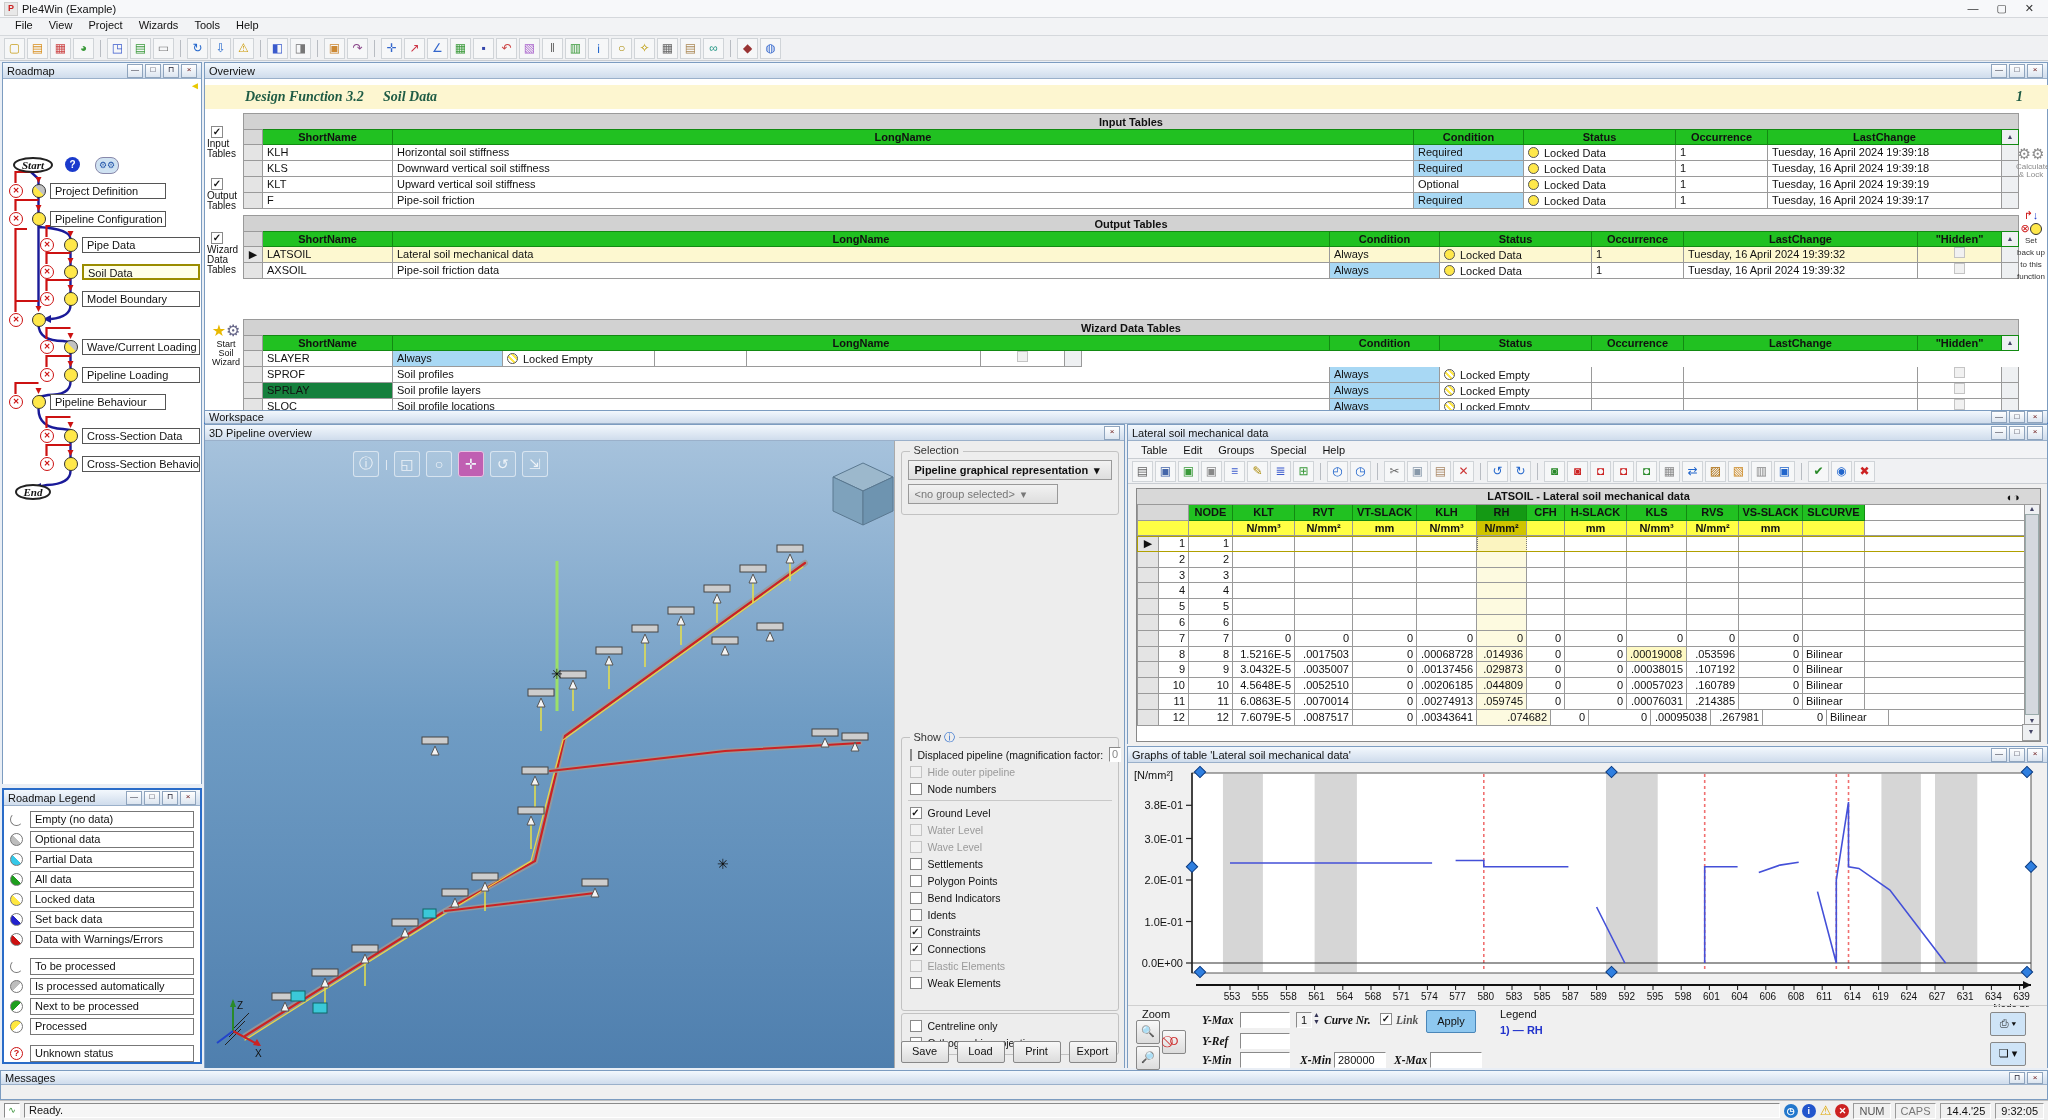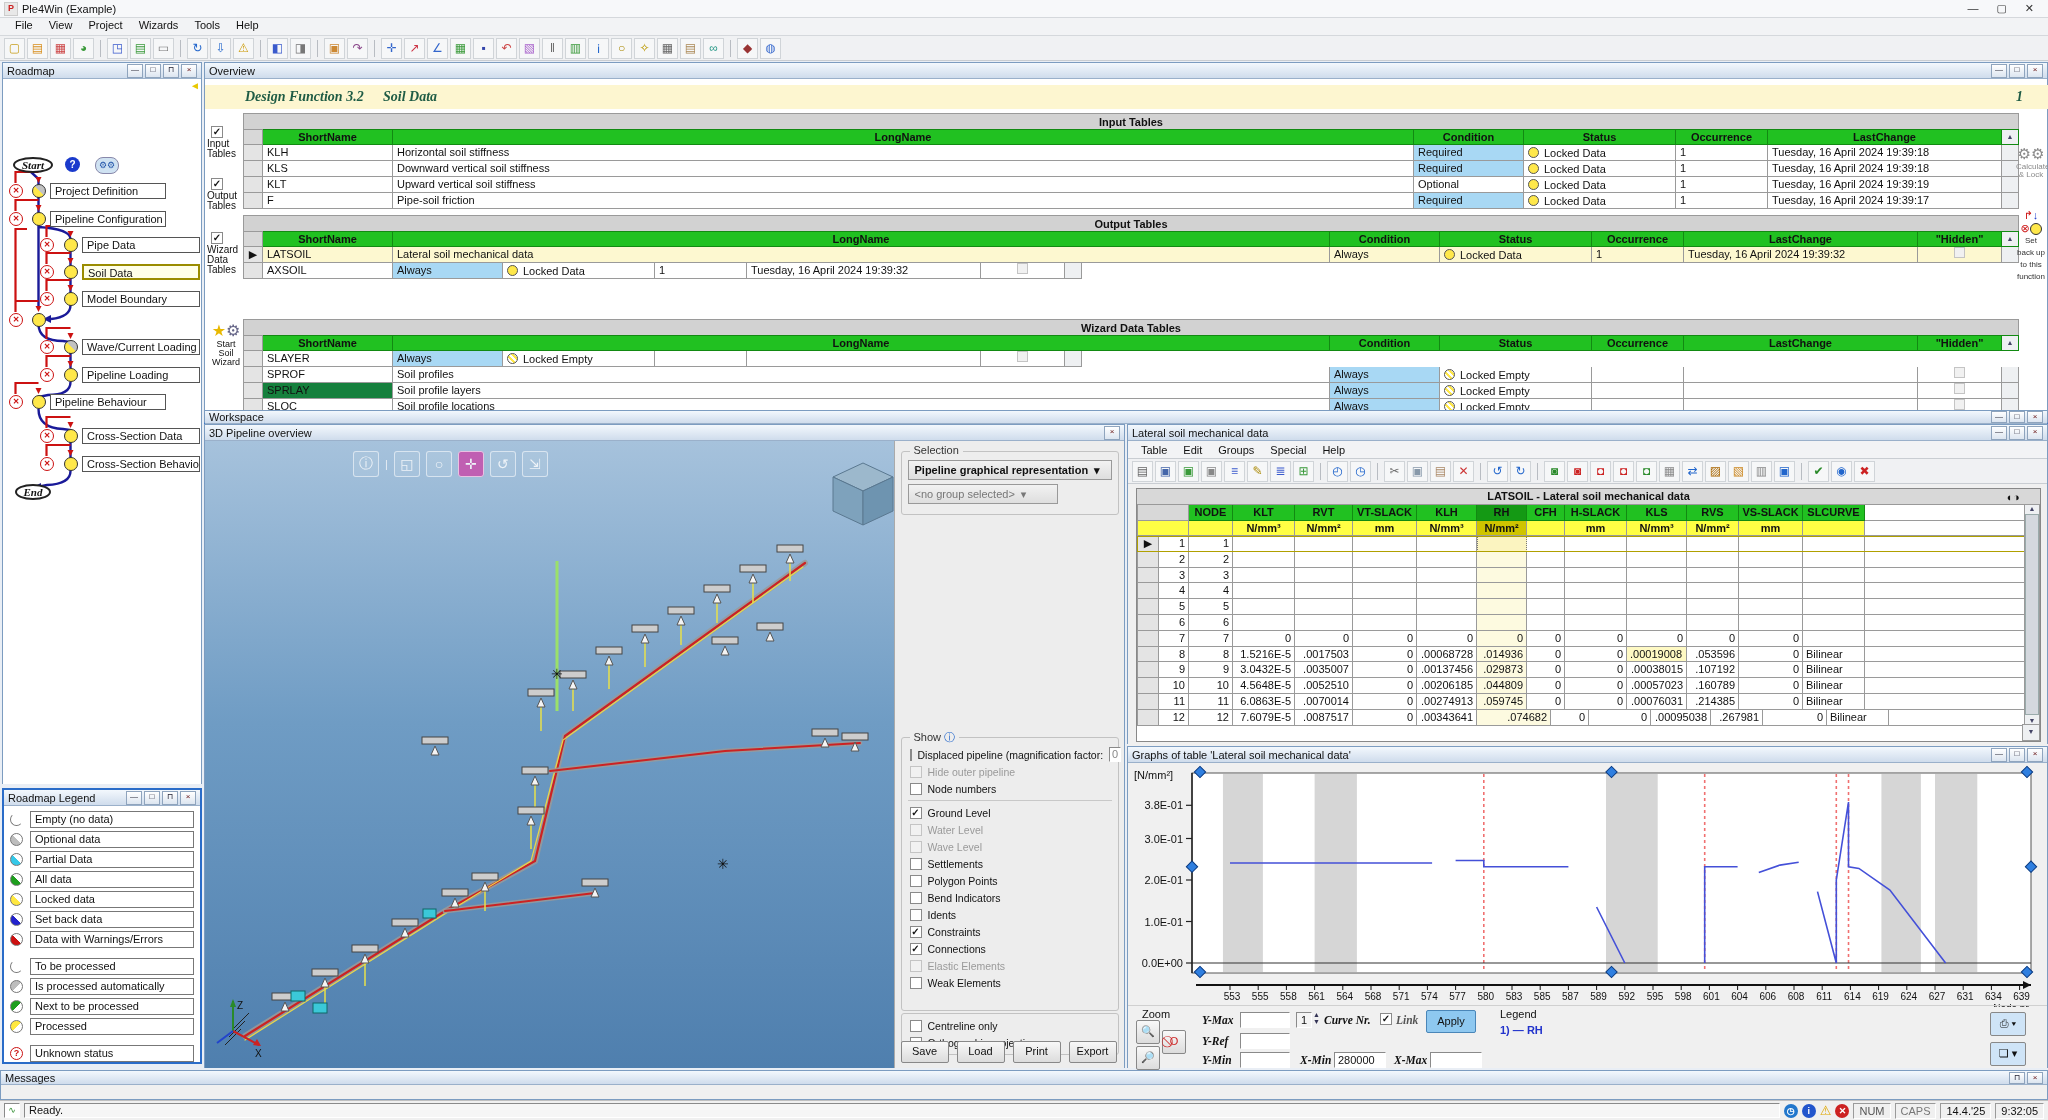--- a/index.html
+++ b/index.html
@@ -387,20 +387,21 @@
                 <span>Locked Data</span>
               </span>
               <span class="ovcell" style="width: 92px; background: rgb(253, 248, 208);">1</span>
               <span class="ovcell" style="width: 234px; background: rgb(253, 248, 208);">Tuesday, 16 April 2024 19:39:32</span>
               <span class="ovcell" style="width: 84px; background: rgb(253, 248, 208); text-align: center;"><span class="cb disabled" style="width: 11px; height: 11px;"></span></span>
               <span class="ovcell" style="width: 17px; background: rgb(238, 240, 242);"></span>
             </div>
             <div class="ovrow">
               <span class="ovcell first" style="width: 20px; background: rgb(228, 228, 228); text-align: center;"></span>
               <span class="ovcell" style="width: 130px; background: rgb(255, 255, 255);">AXSOIL</span>
+              <span class="ovcell" style="width: 937px; background: rgb(255, 255, 255);">Pipe-soil friction data</span>
               <span class="ovcell" style="width: 110px; background: rgb(168, 216, 244);">Always</span>
               <span class="ovcell" style="width: 152px; background: rgb(255, 255, 255); display: flex; align-items: center; gap: 5px;">
                 <span class="circ"></span>
                 <span>Locked Data</span>
               </span>
               <span class="ovcell" style="width: 92px; background: rgb(255, 255, 255);">1</span>
               <span class="ovcell" style="width: 234px; background: rgb(255, 255, 255);">Tuesday, 16 April 2024 19:39:32</span>
               <span class="ovcell" style="width: 84px; background: rgb(255, 255, 255); text-align: center;"><span class="cb disabled" style="width: 11px; height: 11px;"></span></span>
               <span class="ovcell" style="width: 17px; background: rgb(238, 240, 242);"></span>
             </div>

